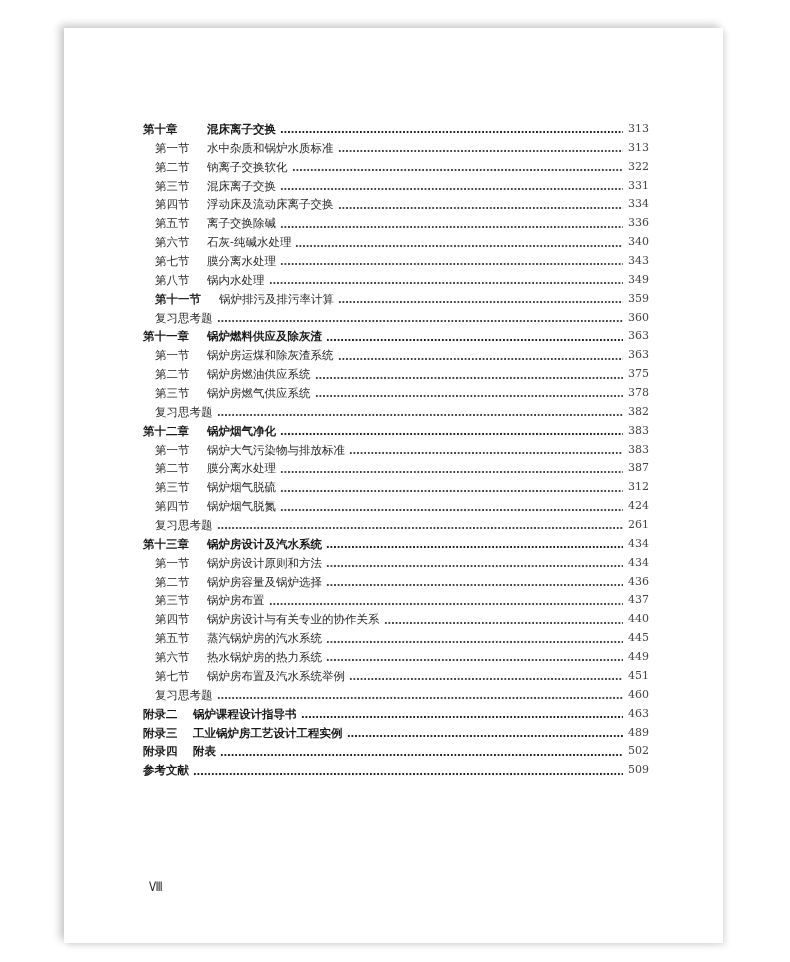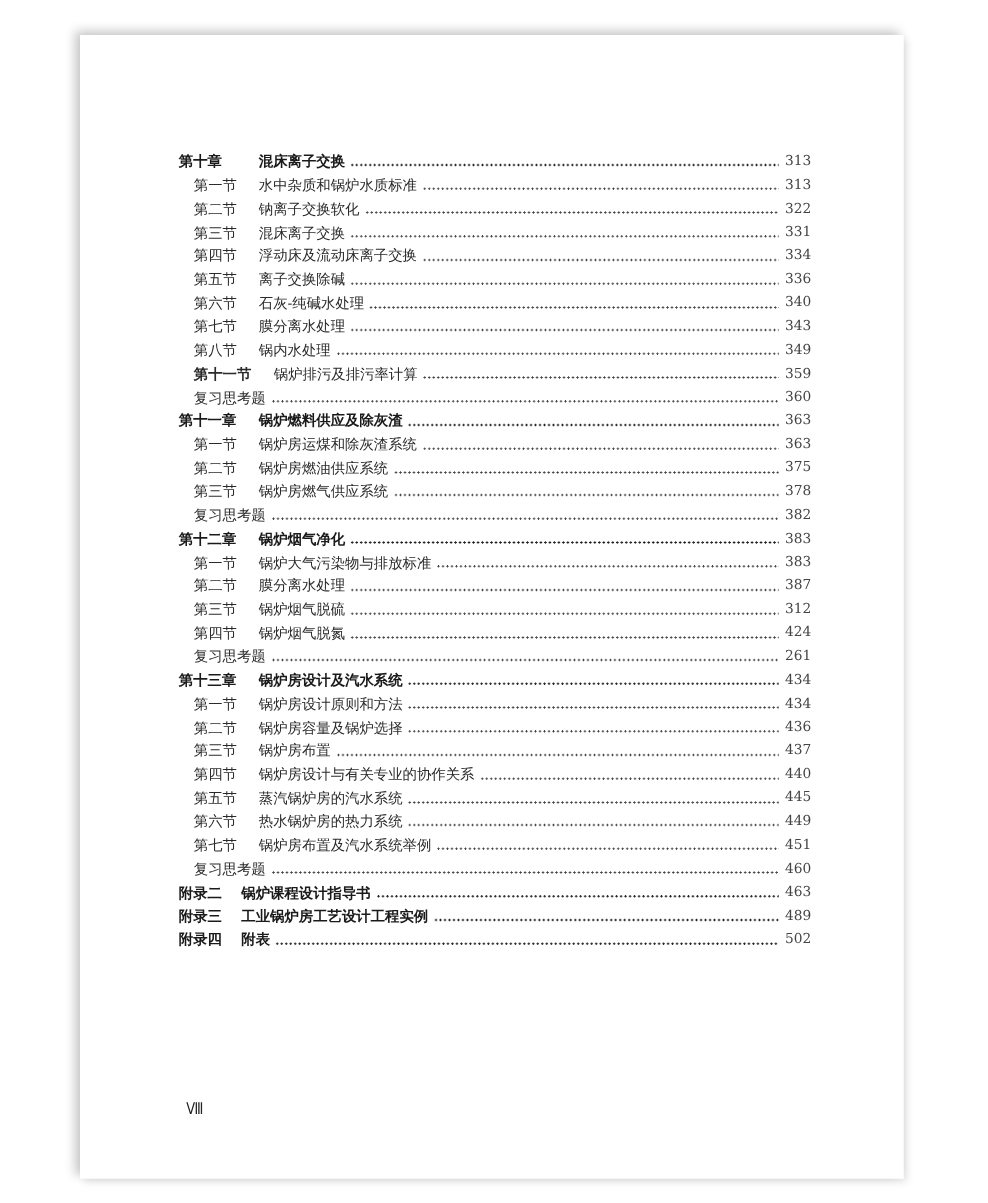--- a/index.html
+++ b/index.html
@@ -236,15 +236,20 @@
         <span class="title">工业锅炉房工艺设计工程实例</span>
         <span class="dots"></span>
         <span class="pg">489</span>
       </div>
       <div class="row chapter appendix">
         <span class="label">附录四</span>
         <span class="title">附表</span>
         <span class="dots"></span>
         <span class="pg">502</span>
       </div>
+      <div class="row chapter appendix">
+        <span class="title">参考文献</span>
+        <span class="dots"></span>
+        <span class="pg">509</span>
+      </div>
     </div>
   <div class="folio">Ⅷ</div>
 </div>
 
 </body></html>

